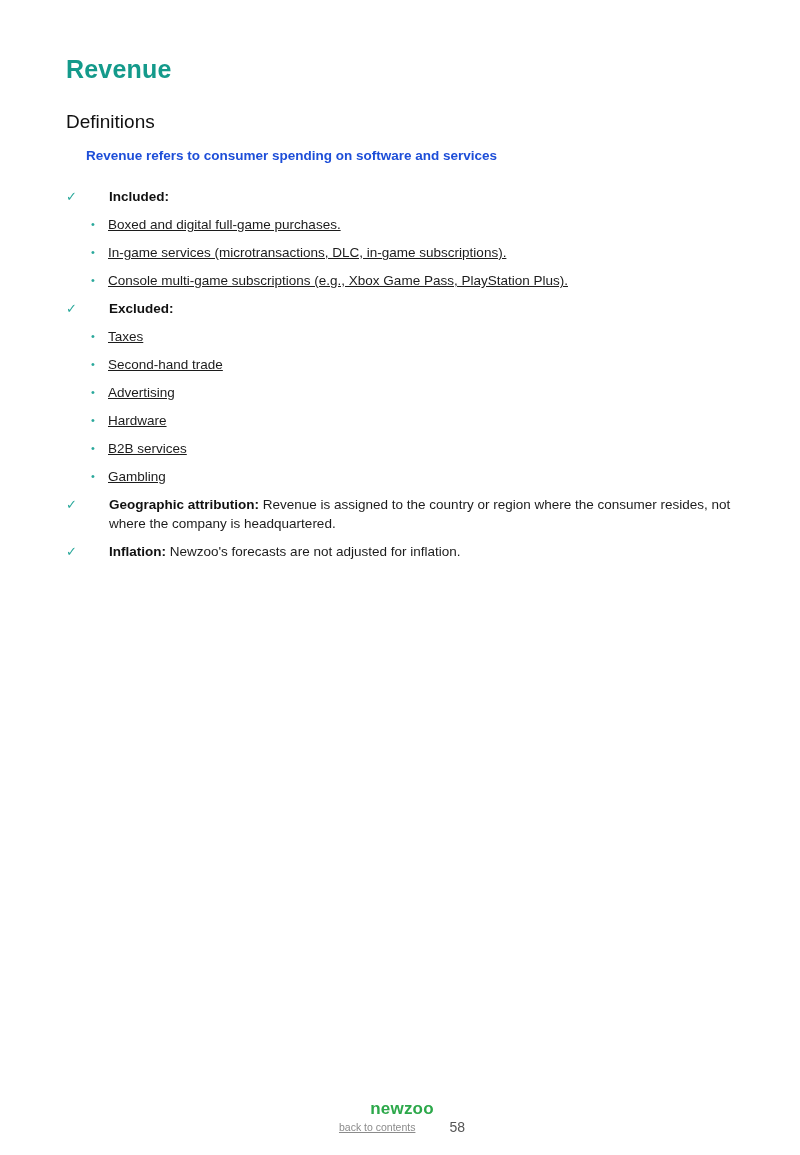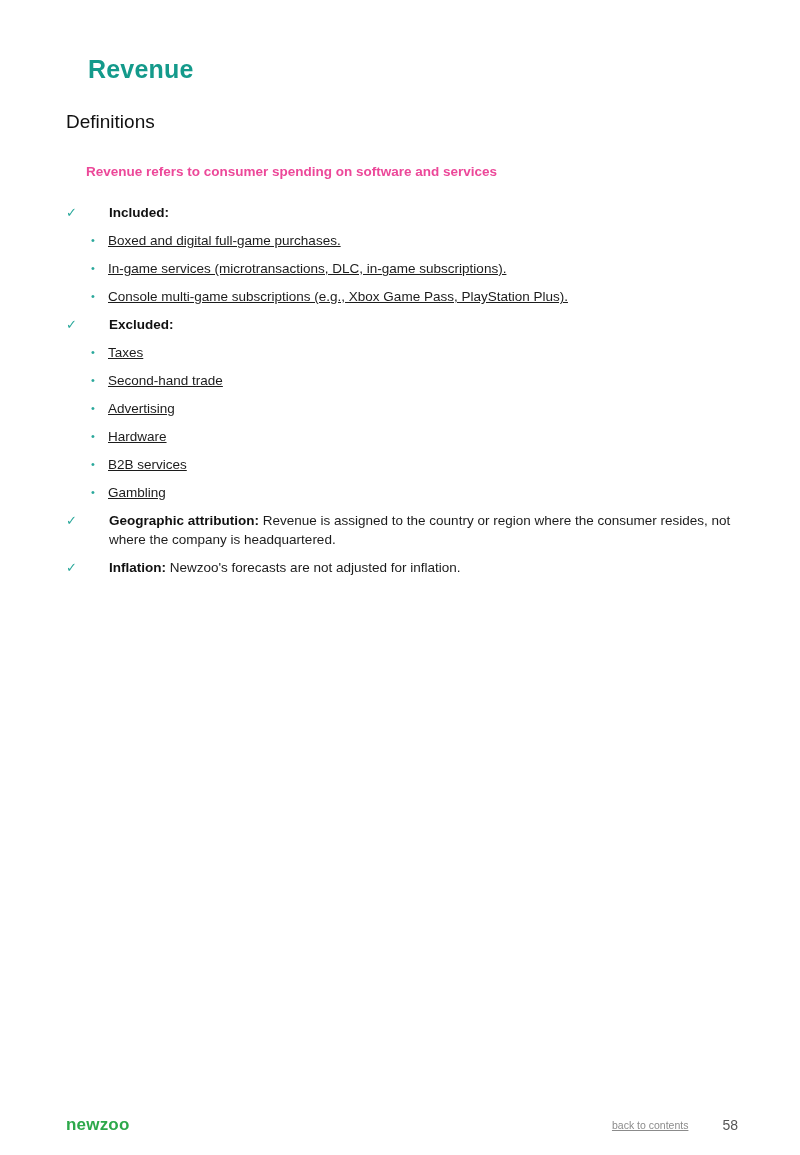--- a/index.html
+++ b/index.html
@@ -15,33 +15,32 @@
     position: relative;
     width: 800px;
     height: 1155px;
     padding: 55px 66px 0 66px;
   }
   h1.page-title {
     color: #149a8b;
     font-size: 25px;
     font-weight: 700;
     letter-spacing: 0.2px;
-    margin-left: 22px;
   }
   h2.section-title {
     margin-top: 27px;
     font-size: 19px;
     font-weight: 400;
     color: #111111;
   }
   p.intro {
-    margin-top: 29px;
+    margin-top: 13px;
     font-size: 13.5px;
     font-weight: 700;
-    color: #ec4899;
+    color: #1d4ed8;
     line-height: 19px;
     padding-left: 20px;
   }
   .check-item {
     display: flex;
     align-items: flex-start;
     margin-top: 9px;
     margin-bottom: 9px;
   }
   .check-item:first-of-type { margin-top: 9px; }
@@ -82,20 +81,21 @@
     text-decoration: underline;
   }
   .footer {
     position: absolute;
     left: 66px;
     right: 62px;
     bottom: 20px;
     display: flex;
     justify-content: space-between;
     align-items: center;
+    flex-direction: column;
   }
   .logo {
     color: #2ca84a;
     font-size: 17px;
     font-weight: 700;
     letter-spacing: 0.2px;
   }
   .footer-right {
     display: flex;
     align-items: center;

